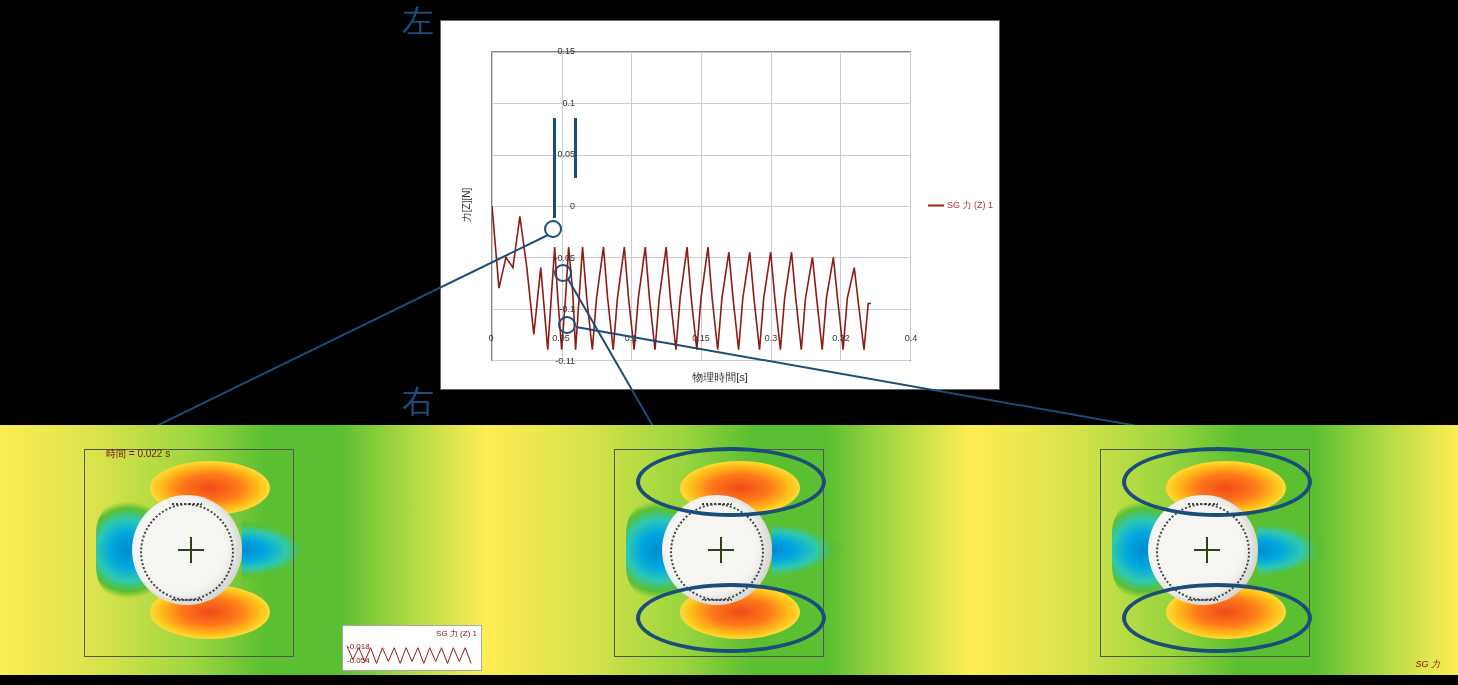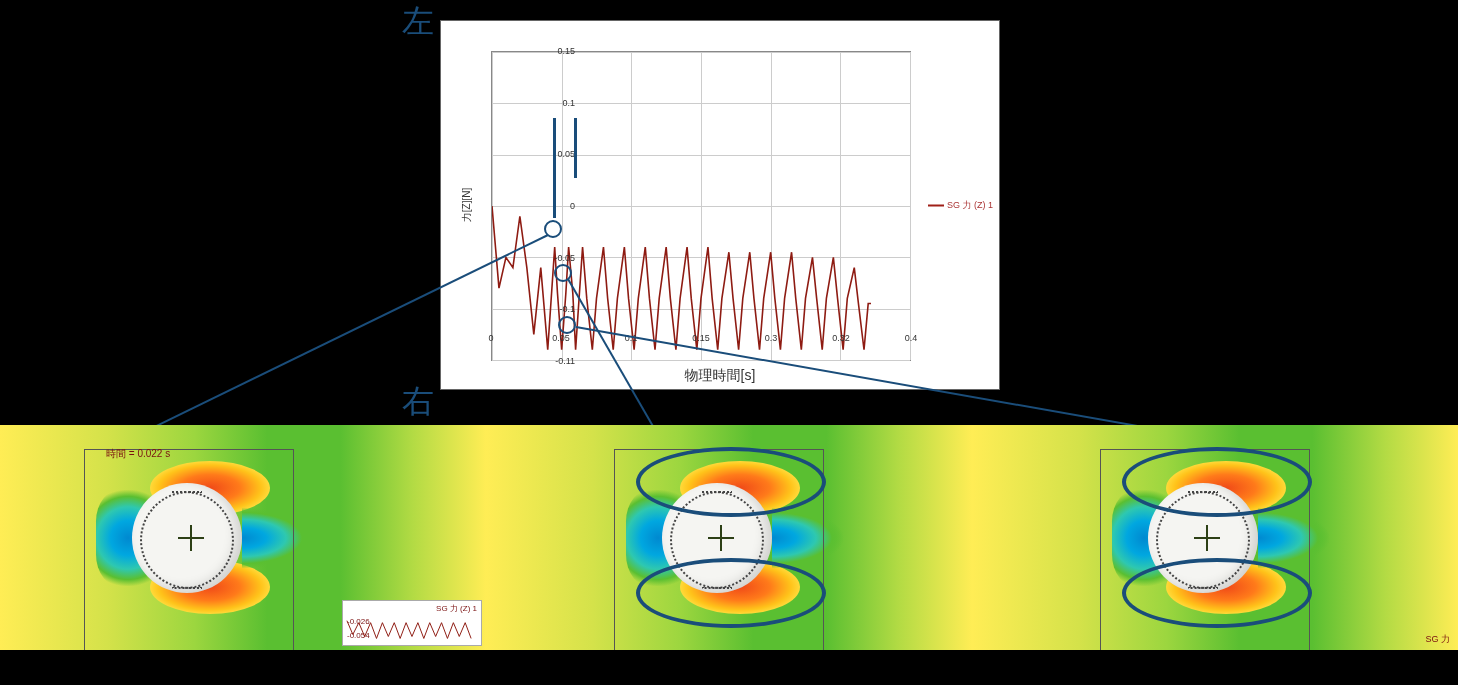--- a/index.html
+++ b/index.html
@@ -38,21 +38,21 @@
   .xtick { position: absolute; top: 312px; font-size: 9px; color: #333;
            transform: translateX(-50%); }
   .ylabel {
     position: absolute; left: 26px; top: 50%;
     transform: translate(-50%,-50%) rotate(-90deg);
     font-size: 10px; color: #333;
   }
   .xlabel {
     position: absolute; left: 50%; bottom: 4px;
     transform: translateX(-50%);
-    font-size: 14px; color: #333;
+    font-size: 11px; color: #333;
   }
   .legend {
     position: absolute; right: 6px; top: 50%; transform: translateY(-50%);
     font-size: 9px; color: #a33;
   }
   .legend .dash { display:inline-block; width:16px; height:0;
                   border-top:2px solid #a02018; vertical-align:middle; margin-right:3px;}
   svg.trace { position:absolute; left:0; top:0; width:100%; height:100%; }
 
   
@@ -69,21 +69,21 @@
   .ocircle { position:absolute; width:18px; height:18px;
              border:2.5px solid #1a4d7a; border-radius:50%; background:transparent; }
 
   
   .leader { position:absolute; background:#1a4d7a; height:2px; transform-origin:left center; }
 
   
   .cfd-row { position:absolute; left:0; right:0; top:425px; height:260px; }
   .cfd {
     position: absolute; top: 0;
-    width: 486px; height: 225px;
+    width: 486px; height: 250px;
     overflow: hidden;
     background: linear-gradient(90deg,
         #ffed55 0%, #d4e24a 22%, #9cd63f 40%, #5abf31 55%,
         #5abf31 70%, #b3db44 85%, #ffed55 100%);
   }
   .cfd1 { left: 0; }
   .cfd2 { left: 486px; }
   .cfd3 { left: 972px; }
 
   .mesh-box {
@@ -140,21 +140,21 @@
   .ellover {
     position:absolute; width:190px; height:70px;
     border:4px solid #1a4d7a; border-radius:50%;
   }
 
   .sim-sub {
     position:absolute; left:106px; top:22px;
     font-size:10px; color:#7a1010;
   }
   .sim-leg {
-    position:absolute; right:8px; bottom:4px; font-size:9px; color:#7a1010;
+    position:absolute; right:18px; bottom:4px; font-size:9px; color:#7a1010;font-style:italic;
   }
   .axes-glyph {
     position:absolute; width:30px; height:30px;
     top:50%; transform:translateY(-50%);
   }
   .cfd1 .axes-glyph{ left:178px;} .cfd2 .axes-glyph,.cfd3 .axes-glyph{ left:222px;}
   .axes-glyph::before, .axes-glyph::after{
     content:""; position:absolute; background:#2d4016;
   }
   .axes-glyph::before{ left:0; top:14px; width:26px; height:2px;}
@@ -239,21 +239,21 @@
     <div class="stag"></div>
     <div class="hot-top"></div>
     <div class="hot-bot"></div>
     <div class="tail"></div>
     <div class="ball"></div>
     <div class="axes-glyph"></div>
     <div class="mesh-box"></div>
     <div class="sim-sub">時間 = 0.022 s</div>
     <div class="inset">
       <div style="position:absolute;right:4px;top:2px;font-size:8px;color:#7a1010;">SG 力 (Z) 1</div>
-      <div class="l" style="top:16px">-0.026</div>
+      <div class="l" style="top:16px">-0.018</div>
       <div class="l" style="top:30px">-0.054</div>
       <svg viewBox="0 0 140 46" style="position:absolute;inset:0">
         <polyline fill="none" stroke="#8e1b12" stroke-width="1" points="4,20 10,34 16,22 22,36 28,22 34,38 40,22 46,36 52,22 58,38 64,22 70,36 76,22 82,38 88,22 94,36 100,22 106,38 112,22 118,36 124,22 130,38"></polyline>
       </svg>
     </div>
   </div>
 
   <div class="cfd cfd2">
     <div class="stag"></div>
     <div class="hot-top"></div>

